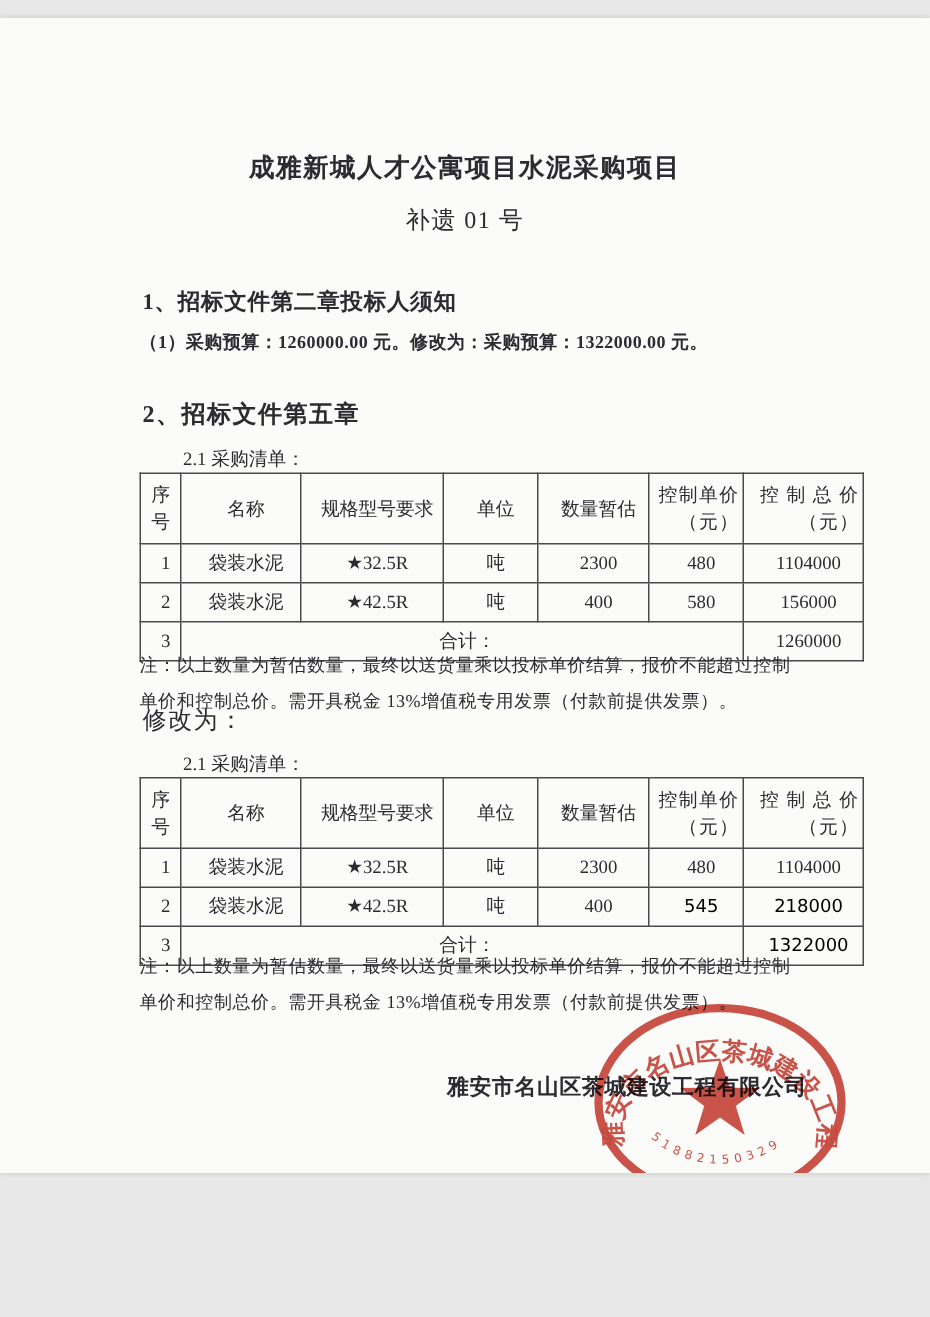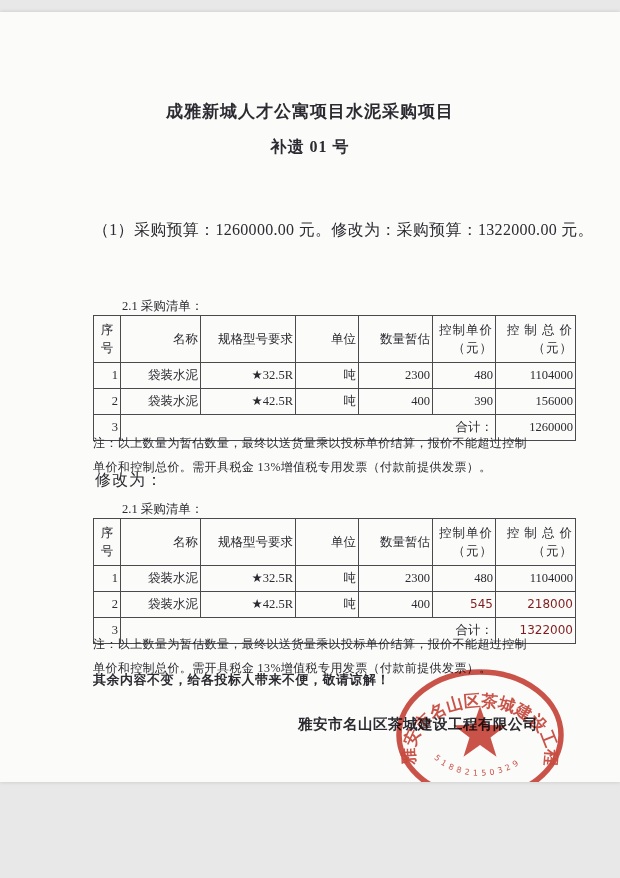--- a/index.html
+++ b/index.html
@@ -20,53 +20,53 @@
   .abs{position:absolute;}
   .doc-title{
     left:0;right:0;top:88px;
     text-align:center;
     font-size:17px;font-weight:bold;
     letter-spacing:1px;
   }
   .doc-subtitle{
     left:0;right:0;top:125px;
     text-align:center;
-    font-size:16px;font-weight:bold;
+    font-size:16px;font-weight:normal;
     letter-spacing:1px;
   }
   .h-sec1{left:95px;top:180px;font-size:15px;font-weight:bold;letter-spacing:.5px;}
-  .para{left:93px;top:208px;font-size:16px;letter-spacing:.3px;}
+  .para{left:93px;top:208px;font-size:12px;letter-spacing:.3px;font-weight:bold;}
   .para2{left:93px;top:236px;font-size:12.5px;letter-spacing:.3px;}
   .h-sec2{left:95px;top:254px;font-size:16px;font-weight:bold;letter-spacing:1px;}
   .tbl-label1{left:122px;top:286px;font-size:12.5px;}
   .tbl-label2{left:122px;top:489px;font-size:12.5px;}
   .h-revised{left:95px;top:458px;font-size:16px;font-weight:normal;letter-spacing:1px;}
 
   table.grid{
     position:absolute;left:93px;width:482px;
     border-collapse:collapse;
     font-size:12.5px;
     table-layout:fixed;
   }
   .grid-1{top:303px;}
   .grid-2{top:506px;}
   table.grid th,table.grid td{
     border:1px solid #4a4a4e;
     padding:2px 2px 2px 9px;
-    text-align:right;
+    text-align:center;
     font-weight:normal;
     white-space:pre-line;
     overflow:hidden;
     line-height:1.45;
   }
   table.grid th{height:42px;vertical-align:middle;}
   table.grid td{height:21px;vertical-align:middle;}
   table.grid th.c-no{text-align:center;padding:2px;}
   table.grid th.c-price,table.grid th.c-total{text-align:right;padding:2px;letter-spacing:1px;}
-  td.em{font-family:"DejaVu Sans","Liberation Sans",sans-serif;font-weight:600;font-size:12px;color:#7f1d1d;}
+  td.em{font-family:"DejaVu Sans","Liberation Sans",sans-serif;font-weight:600;font-size:12px;color:#000000;}
   .note{
     left:93px;top:419px;width:478px;
     font-size:12px;line-height:24px;letter-spacing:.4px;
   }
   .note-2{top:620px;}
   .remark{
     left:93px;top:659px;
     font-size:13px;font-weight:bold;letter-spacing:.5px;
   }
   .company{
@@ -85,22 +85,24 @@
   }
 </style>
 </head>
 <body>
 
 <div class="page">
 
   <div class="abs doc-title">成雅新城人才公寓项目水泥采购项目</div>
   <div class="abs doc-subtitle">补遗 01 号</div>
 
+  <div class="abs h-sec1">1、招标文件第二章投标人须知</div>
   <div class="abs para">（1）采购预算：1260000.00 元。修改为：采购预算：1322000.00 元。</div>
 
+  <div class="abs h-sec2">2、招标文件第五章</div>
   <div class="abs tbl-label1">2.1 采购清单：</div>
 
   <table class="grid grid-1">
     <colgroup>
       <col style="width:27px">
         <col style="width:80px">
         <col style="width:95px">
       <col style="width:63px">
         <col style="width:74px">
         <col style="width:63px">
@@ -129,21 +131,21 @@
           <td>2300</td>
           <td>480</td>
           <td>1104000</td>
         </tr>
         <tr>
           <td>2</td>
           <td>袋装水泥</td>
           <td>★42.5R</td>
           <td>吨</td>
           <td>400</td>
-          <td>390</td>
+          <td>580</td>
           <td>156000</td>
         </tr>
         <tr>
           <td>3</td>
           <td colspan="5">合计：</td>
           <td>1260000</td>
         </tr>
       </tbody>
   </table>
 
@@ -204,21 +206,20 @@
           <td class="em">1322000</td>
         </tr>
       </tbody>
   </table>
 
   <div class="abs note note-2">
     <span>注：以上数量为暂估数量，最终以送货量乘以投标单价结算，报价不能超过控制</span><br>
     <span>单价和控制总价。需开具税金 13%增值税专用发票（付款前提供发票）。</span>
   </div>
 
-  <div class="abs remark">其余内容不变，给各投标人带来不便，敬请谅解！</div>
   <div class="abs company">雅安市名山区茶城建设工程有限公司</div>
 
   <svg class="abs stamp" width="184" height="152" viewBox="0 0 184 152" aria-hidden="true">
     <defs>
       <path id="arcTop" d="M 28 104 A 66 48 0 1 1 156 104" fill="none"></path>
       <path id="arcBottom" d="M 42 92 A 58 44 0 0 0 142 92" fill="none"></path>
     </defs>
     <ellipse cx="92" cy="73" rx="81" ry="63" fill="none" stroke="#c63b2f" stroke-width="5.5" opacity="0.95"></ellipse>
     <polygon points="92,44 98.5,63.1 118.6,63.3 102.5,75.4 108.5,94.7 92,83 75.5,94.7 81.5,75.4 65.4,63.3 85.5,63.1" fill="#c63b2f" opacity="0.95"></polygon>
     <text font-size="16.5" fill="#c63b2f" font-family="Liberation Serif, DejaVu Serif, serif" font-weight="bold" opacity="0.95">

